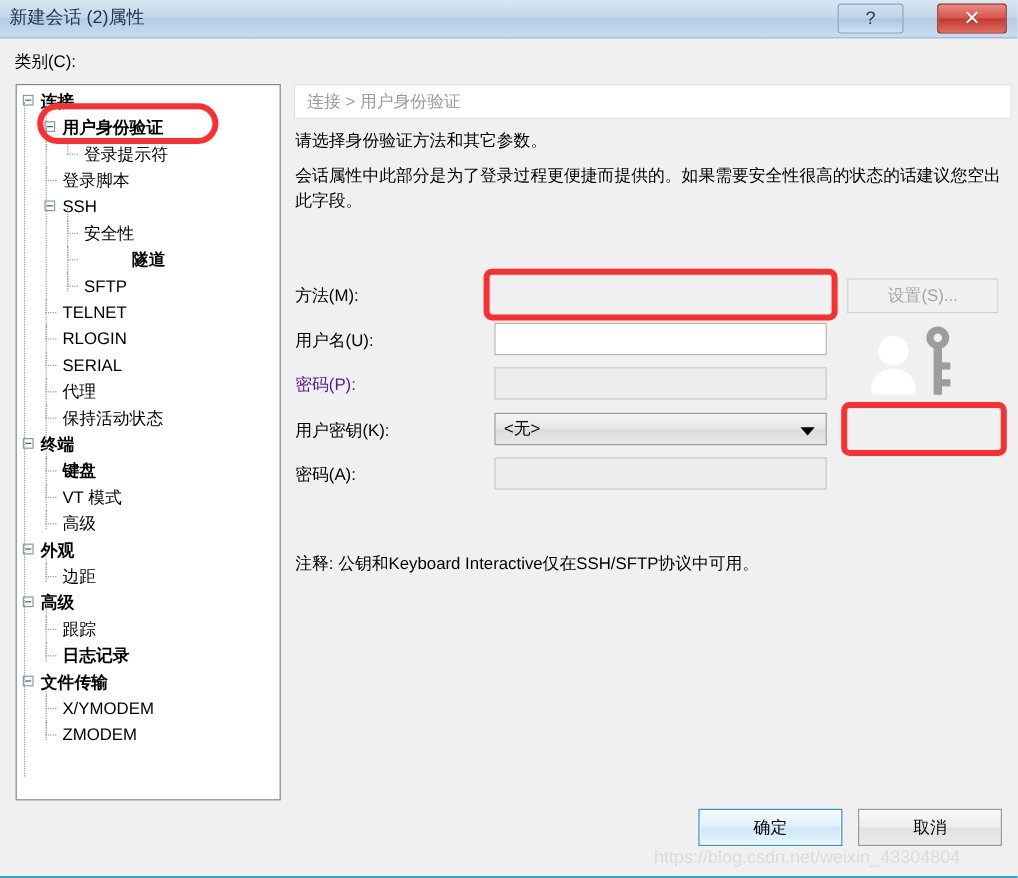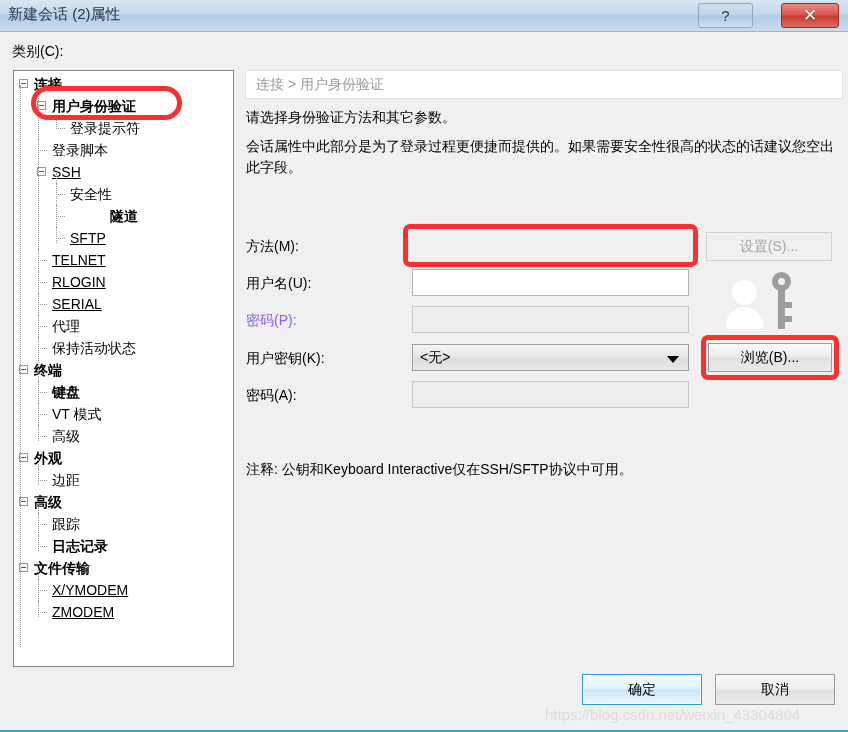--- a/index.html
+++ b/index.html
@@ -48,21 +48,21 @@
   .cat-label{position:absolute;left:12px;top:43px;font-size:14px;color:#000;}
 
   
   .tree-panel{
     position:absolute;left:13px;top:70px;width:221px;height:597px;
     background:#fff;border:1px solid #888;box-sizing:border-box;overflow:hidden;
   }
   .tnode{position:relative;height:22px;line-height:22px;white-space:nowrap;font-size:14px;}
   .tnode .lbl{position:absolute;top:0;}
   .tnode.b .lbl{font-weight:bold;}
-  .tnode .lbl.eng{font-family:"Liberation Sans",sans-serif;text-decoration:underline;}
+  .tnode .lbl.eng{font-family:"Liberation Sans",sans-serif;}
 
   .expander{
     position:absolute;width:9px;height:9px;top:6px;
     border:1px solid #8a9aa8;background:#fdfdfd;box-sizing:border-box;
   }
   .expander:before{
     content:"";position:absolute;left:1px;top:3px;width:5px;height:1px;background:#2b5f9e;
   }
   .dotv{position:absolute;width:1px;border-left:1px dotted #9a9a9a;}
   .doth{position:absolute;height:1px;border-top:1px dotted #9a9a9a;}
@@ -73,21 +73,21 @@
     background:#fff;border:1px solid #e2e2e2;box-sizing:border-box;
   }
   .crumb span{
     position:absolute;left:10px;top:5px;font-size:14px;color:#9a9a9a;white-space:nowrap;
   }
   .desc1{position:absolute;left:246px;top:109px;font-size:14px;color:#000;}
   .desc2{position:absolute;left:246px;top:136px;width:594px;font-size:14px;color:#000;line-height:21px;}
 
   
   .flabel{position:absolute;font-size:14px;color:#000;white-space:nowrap;}
-  .flabel.dim{color:#8b5cf6;}
+  .flabel.dim{color:#4c1d95;}
 
   .combo{
     position:absolute;height:27px;box-sizing:border-box;
     background:linear-gradient(180deg,#f4f4f4 0%,#e6e6e6 48%,#dcdcdc 52%,#e9e9e9 100%);
     border:1px solid #9d9d9d;
   }
   .combo .val{position:absolute;left:7px;top:4px;font-size:14px;color:#000;white-space:nowrap;}
   .combo .arrow{
     position:absolute;right:9px;top:11px;width:0;height:0;
     border-left:6px solid transparent;border-right:6px solid transparent;border-top:7px solid #000;
@@ -299,23 +299,20 @@
   <input class="tbox" style="left: 412px; top: 269px; width: 277px; padding: 0px 5px; font-size: 14px; font-family: &quot;Liberation Sans&quot;, sans-serif;" placeholder="">
 
   <div class="flabel dim" style="left:246px;top:312px;">密码(P):</div>
   <input class="tbox dis" disabled="" style="left: 412px; top: 306px; width: 277px; padding: 0px 5px; font-size: 14px; font-family: &quot;Liberation Sans&quot;, sans-serif;" placeholder="">
 
   <div class="flabel" style="left:246px;top:350px;">用户密钥(K):</div>
   <div class="combo" style="left:412px;top:344px;width:277px;">
     <div class="val">&lt;无&gt;</div>
     <div class="arrow"></div>
   </div>
-  <div class="btn" style="left:708px;top:343px;width:124px;">
-    <span>浏览(B)...</span>
-  </div>
 
   <div class="flabel" style="left:246px;top:387px;">密码(A):</div>
   <input class="tbox dis" disabled="" style="left: 412px; top: 381px; width: 277px; padding: 0px 5px; font-size: 14px; font-family: &quot;Liberation Sans&quot;, sans-serif;" placeholder="">
 
   <div class="keyicon">
     <div class="head"></div>
     <div class="body"></div>
     <div class="kring"></div>
     <div class="kstem"></div>
     <div class="kt1"></div>

